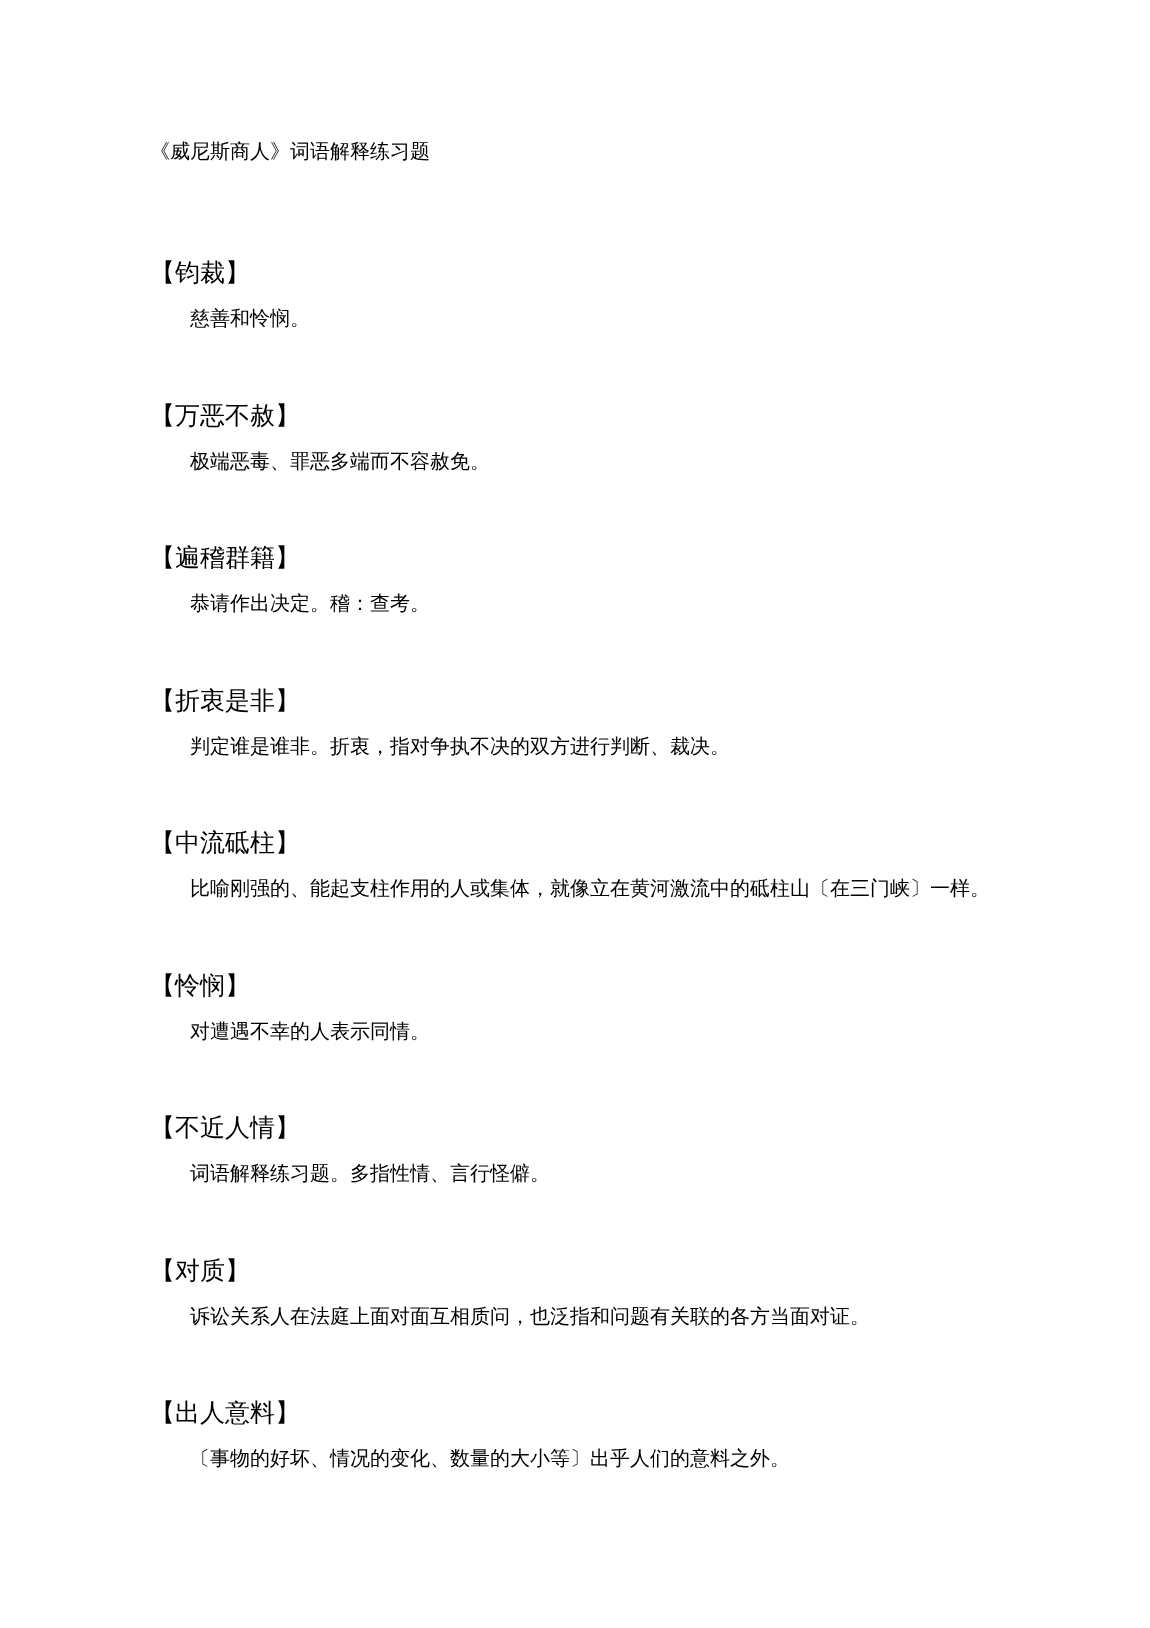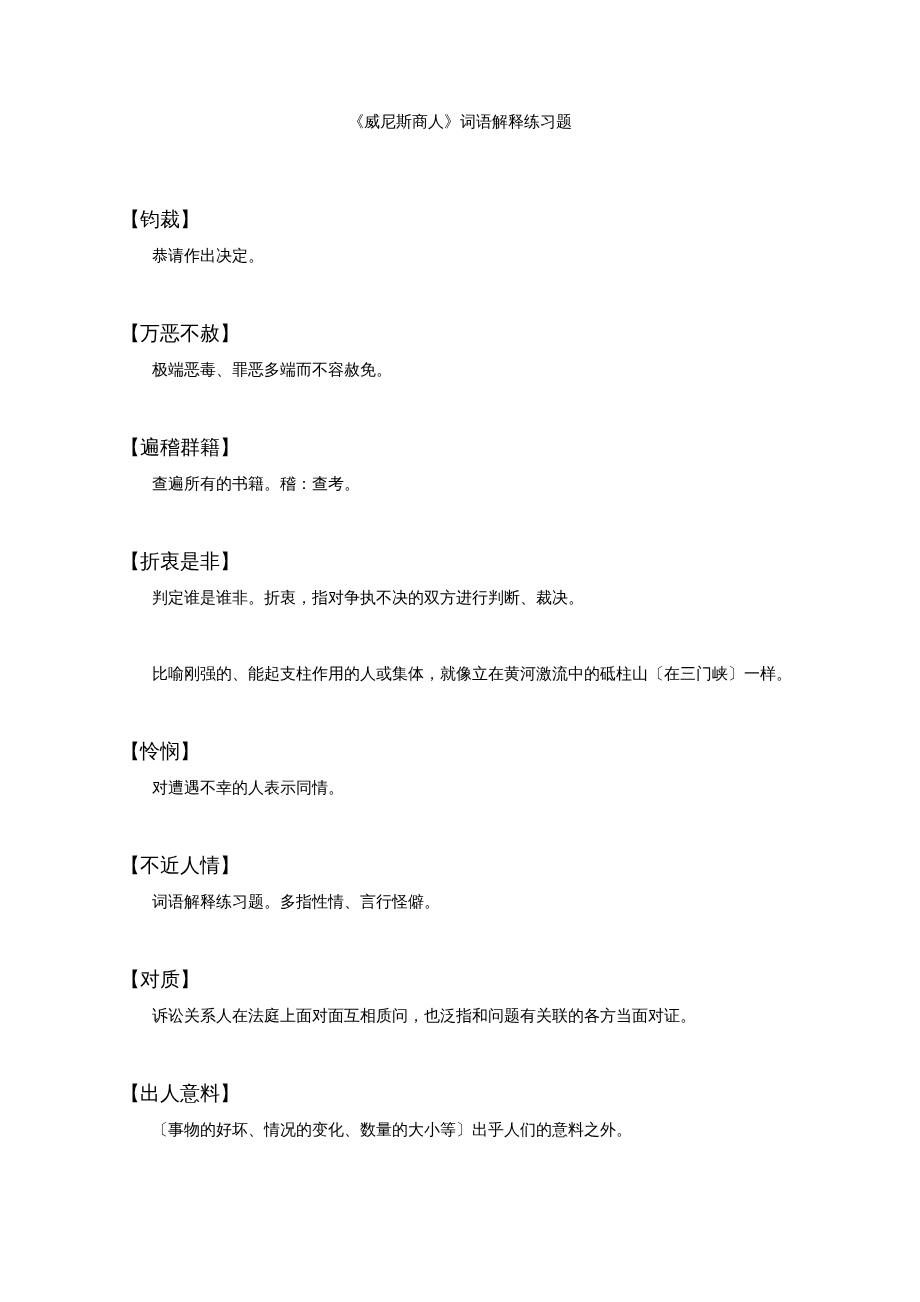--- a/index.html
+++ b/index.html
@@ -11,21 +11,20 @@
       width: 920px;
       min-height: 1302px;
       background: #ffffff;
       font-family: "SimSun", "宋体", serif;
       font-size: 16px;
       color: #000;
       padding: 110px 120px 60px 120px;
       line-height: 1.5;
     }
     .title {
-      text-align: center;
       font-size: 16px;
       margin-bottom: 70px;
     }
     .entry {
       margin-bottom: 48px;
     }
     .term {
       font-size: 20px;
       margin-bottom: 8px;
     }
@@ -36,35 +35,36 @@
     }
   </style>
 </head>
 <body>
 
 <div class="title">《威尼斯商人》词语解释练习题</div>
 
 <div id="entries-container">
     <div class="entry">
       <div class="term">【钧裁】</div>
-      <div class="definition">恭请作出决定。</div>
+      <div class="definition">慈善和怜悯。</div>
     </div>
     <div class="entry">
       <div class="term">【万恶不赦】</div>
       <div class="definition">极端恶毒、罪恶多端而不容赦免。</div>
     </div>
     <div class="entry">
       <div class="term">【遍稽群籍】</div>
-      <div class="definition">查遍所有的书籍。稽：查考。</div>
+      <div class="definition">恭请作出决定。稽：查考。</div>
     </div>
     <div class="entry">
       <div class="term">【折衷是非】</div>
       <div class="definition">判定谁是谁非。折衷，指对争执不决的双方进行判断、裁决。</div>
     </div>
     <div class="entry">
+      <div class="term">【中流砥柱】</div>
       <div class="definition">比喻刚强的、能起支柱作用的人或集体，就像立在黄河激流中的砥柱山〔在三门峡〕一样。</div>
     </div>
     <div class="entry">
       <div class="term">【怜悯】</div>
       <div class="definition">对遭遇不幸的人表示同情。</div>
     </div>
     <div class="entry">
       <div class="term">【不近人情】</div>
       <div class="definition">词语解释练习题。多指性情、言行怪僻。</div>
     </div>

